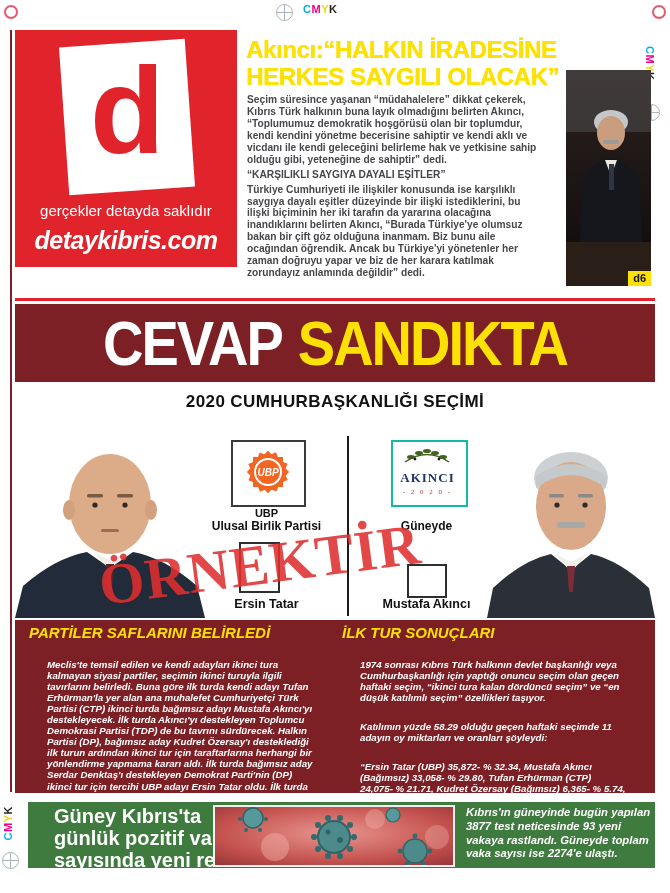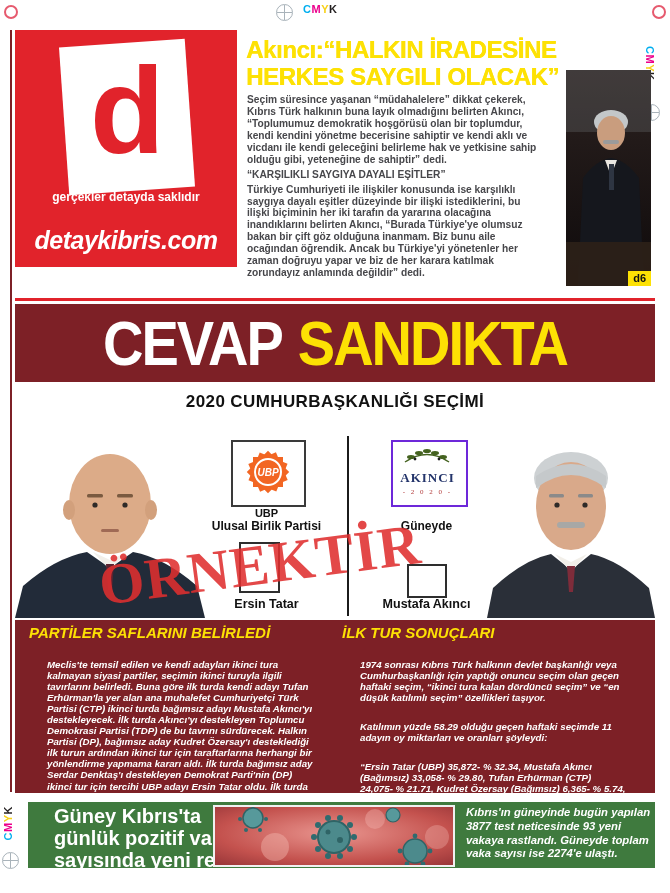--- a/index.html
+++ b/index.html
@@ -17,22 +17,22 @@
   .cmyk.vert{writing-mode:vertical-rl;}
   .cmyk.vert180{writing-mode:vertical-rl;transform:rotate(180deg);}
 
   .leftline{left:10px;top:30px;width:2px;height:762px;background:#7d2026;}
 
   
   .logo-box{left:15px;top:30px;width:222px;height:237px;background:#e1232b;}
   .logo-tile{position:absolute;left:49px;top:13px;width:126px;height:148px;background:#fff;
              transform:rotate(-4deg);display:flex;align-items:center;justify-content:center;}
   .logo-d{font-size:122px;font-weight:700;color:#e1232b;line-height:1;transform:rotate(4deg) translateY(-6px);}
-  .slogan{position:absolute;left:0;right:0;top:160px;text-align:center;color:#fff;
-          font-size:12px;font-weight:700;}
+  .slogan{position:absolute;left:0;right:0;top:172px;text-align:center;color:#fff;
+          font-size:15px;font-weight:400;}
   .site{position:absolute;left:0;right:0;top:196px;text-align:center;color:#fff;
         font-size:25px;font-weight:700;font-style:italic;letter-spacing:-.5px;}
   .datebar{left:15px;top:276px;width:222px;height:19px;background:#e1232b;color:#fff;
            font-size:8.6px;font-weight:700;display:flex;align-items:center;justify-content:center;
            white-space:nowrap;}
 
   
   .hline{position:absolute;color:#fde104;font-weight:700;font-size:24px;letter-spacing:-.4px;
          white-space:nowrap;text-shadow:.4px 0 #fde104;}
   .story-body{left:247px;top:94px;width:292px;}
@@ -58,21 +58,21 @@
   .star{position:absolute;left:13px;top:8px;width:44px;height:44px;}
   .star i{position:absolute;inset:7px;background:#f26623;}
   .star i.r22{transform:rotate(22deg)}.star i.r45{transform:rotate(45deg)}.star i.r67{transform:rotate(67deg)}
   .star .core{position:absolute;inset:8px;border-radius:50%;background:#f26623;border:2px solid #fff;
               display:flex;align-items:center;justify-content:center;color:#fff;font-size:10px;
               font-weight:700;font-style:italic;}
   .ubp-short{left:231px;top:507px;width:71px;text-align:center;font-size:11px;font-weight:700;}
   .ubp-long{left:181px;top:519px;width:171px;text-align:center;font-size:12px;font-weight:700;}
   .stampbox-l{left:239px;top:542px;width:37px;height:47px;border:2px solid #2e2e2e;}
   .cand-l{left:191px;top:597px;width:151px;text-align:center;font-size:12.5px;font-weight:700;}
-  .akinci-box{left:391px;top:440px;width:73px;height:63px;border:2px solid #6d28d9;background:#fff;}
+  .akinci-box{left:391px;top:440px;width:73px;height:63px;border:2px solid #14b8a6;background:#fff;}
   .bagimsiz{left:356px;top:519px;width:141px;text-align:center;font-size:12px;font-weight:700;}
   .stampbox-r{left:407px;top:564px;width:36px;height:30px;border:2px solid #2e2e2e;}
   .cand-r{left:356px;top:597px;width:141px;text-align:center;font-size:12.5px;font-weight:700;}
   .photo-tatar{left:15px;top:428px;width:190px;height:190px;}
   .photo-akinci{left:487px;top:428px;width:168px;height:190px;}
   .ornektir{left:28px;top:536px;width:464px;text-align:center;
             font-family:"Liberation Serif",serif;font-size:58px;font-weight:700;
             color:rgba(223,47,47,.88);transform:rotate(-7.5deg);letter-spacing:1px;line-height:1;}
 
   

